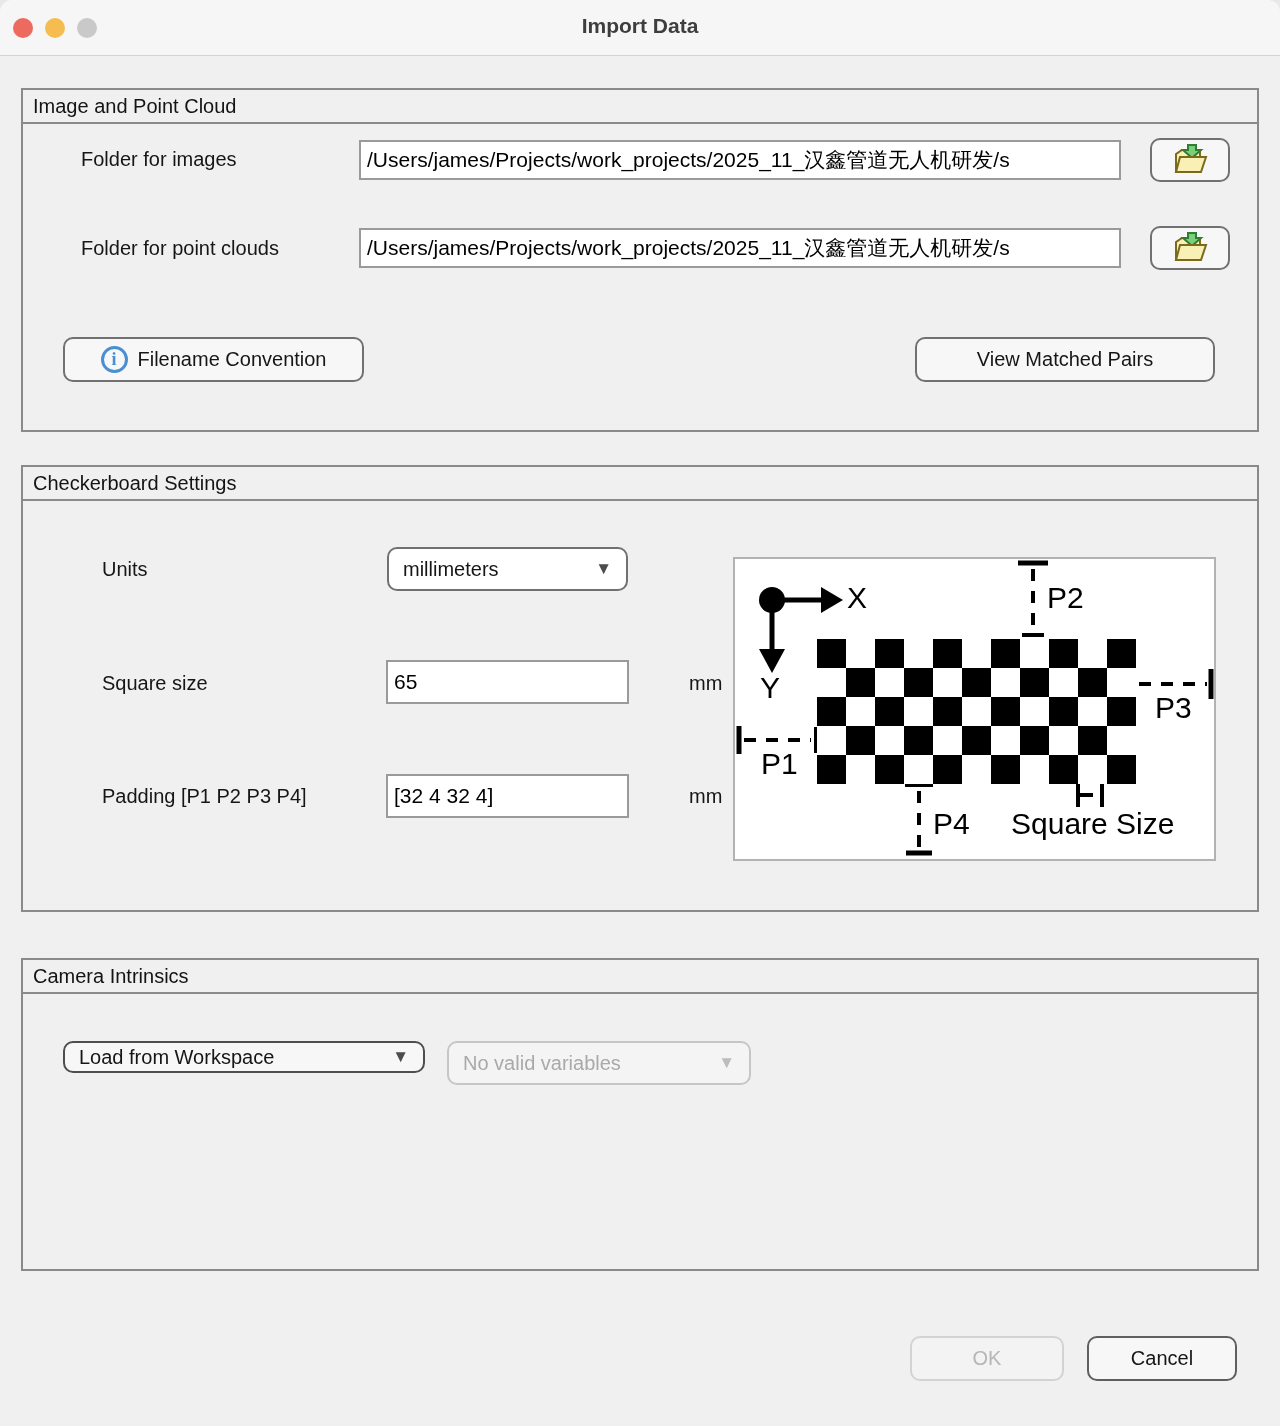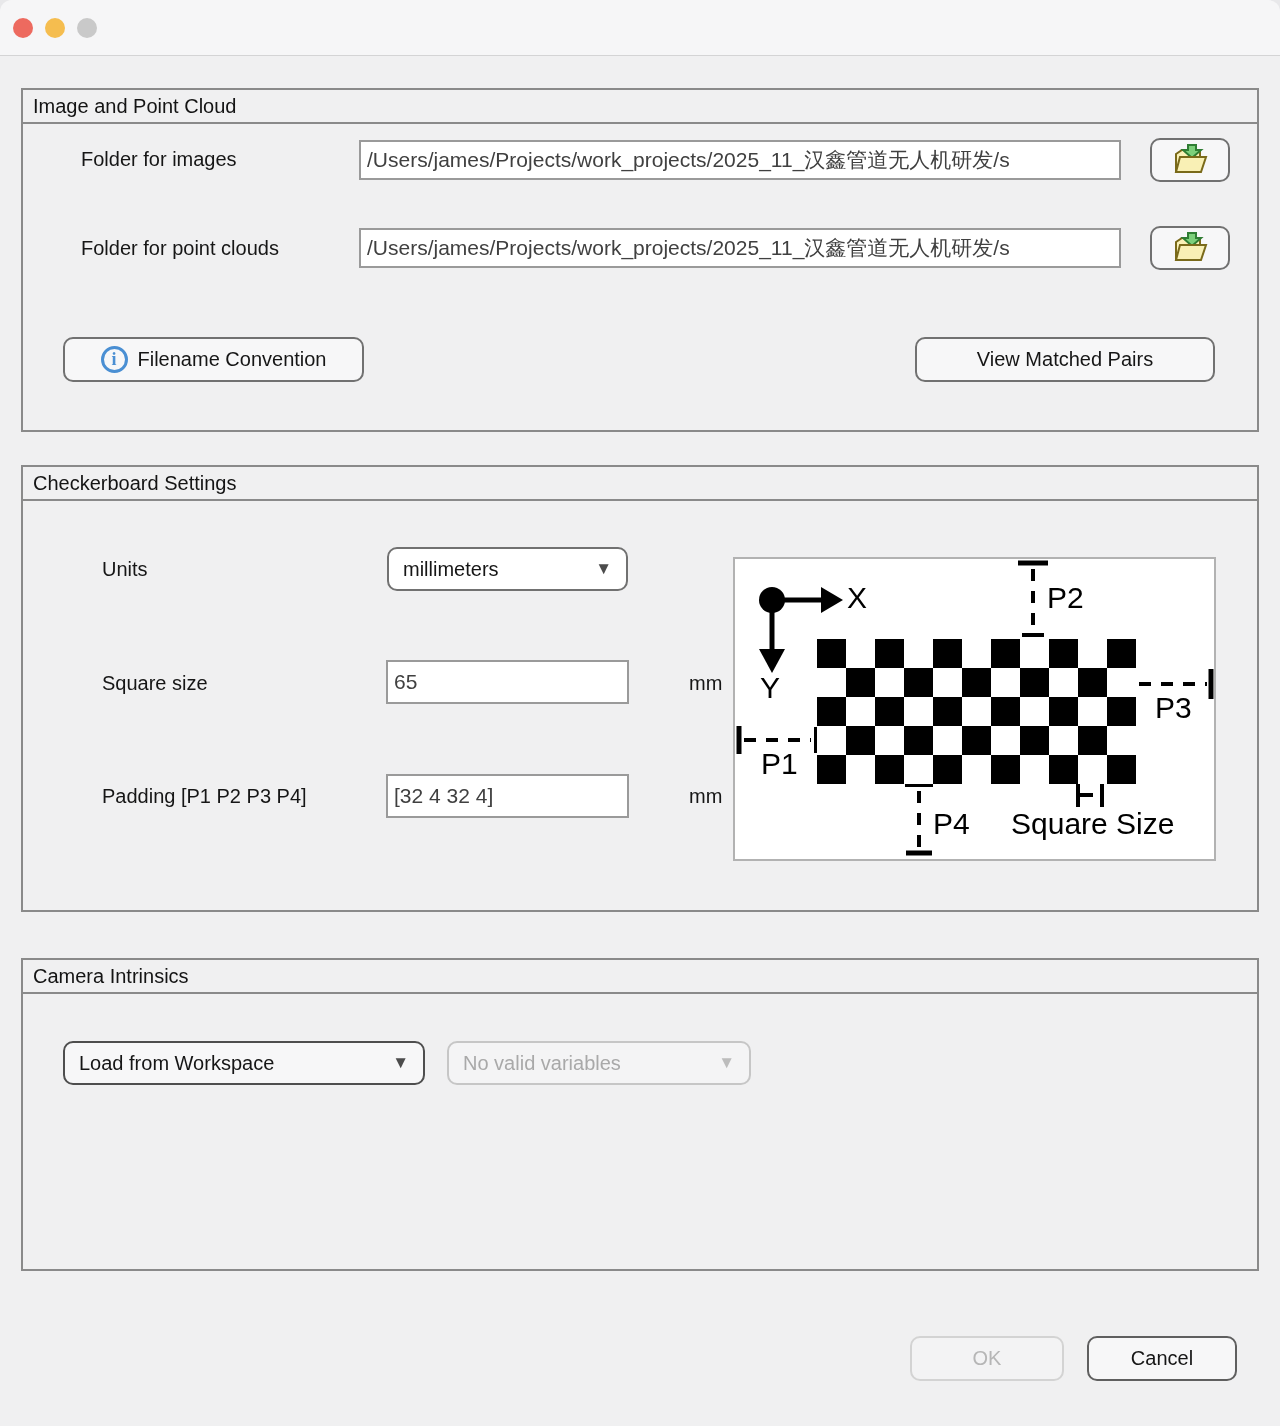--- a/index.html
+++ b/index.html
@@ -30,21 +30,21 @@
   }
   #panel-ipc { top:88px;  height:344px; }
   #panel-cb  { top:465px; height:447px; }
   #panel-ci  { top:958px; height:313px; }
 
   .abs { position:absolute;margin-left:39px; }
   .field-label { font-size:20px; color:#161616; white-space:nowrap; }
 
   .text-input {
     position:absolute; border:2px solid #9a9a9a; background:#ffffff;
-    font-family:"Liberation Sans", sans-serif; font-size:21px; color:#404040;
+    font-family:"Liberation Sans", sans-serif; font-size:21px; color:#000000;
     padding:0 6px; white-space:nowrap; overflow:hidden;
   }
   .btn {
     position:absolute; display:flex; align-items:center; justify-content:center;
     gap:10px; background:#f7f7f8; border:2px solid #717171; border-radius:10px;
     font-size:20px; color:#161616; cursor:default;
   }
   .btn.disabled { border-color:#d3d3d3; color:#b6b6b6; background:#f3f3f4; }
   .dropdown {
     position:absolute; display:flex; align-items:center;
@@ -72,20 +72,21 @@
 </style>
 </head>
 <body>
 
 <div class="dialog">
 
   <div class="titlebar">
     <div class="light red"></div>
     <div class="light yellow"></div>
     <div class="light gray"></div>
+    <div class="title">Import Data</div>
   </div>
 
   <div class="panel" id="panel-ipc">
     <div class="panel-header">Image and Point Cloud</div>
   </div>
 
   <div class="abs field-label" style="left:42px; top:148px;">Folder for images</div>
   <input class="text-input" style="left: 359px; top: 140px; width: 762px; height: 40px;" value="/Users/james/Projects/work_projects/2025_11_汉鑫管道无人机研发/s">
   <div class="btn" style="left:1150px; top:138px; width:80px; height:44px;">
     <svg width="40" height="36" viewBox="0 0 40 36">
@@ -225,21 +226,21 @@
     <span class="dlabel" style="left:420px; top:132px;">P3</span>
     <span class="dlabel" style="left:26px;  top:188px;">P1</span>
     <span class="dlabel" style="left:198px; top:248px;">P4</span>
     <span class="dlabel" style="left:276px; top:248px;">Square Size</span>
   </div>
 
   <div class="panel" id="panel-ci">
     <div class="panel-header">Camera Intrinsics</div>
   </div>
 
-  <div class="dropdown dark" style="left:63px; top:1041px; width:362px; height:44px;">
+  <div class="dropdown dark" style="left:63px; top:1041px; width:362px; height:32px;">
     <span>Load from Workspace</span>
     <span class="caret">▼</span>
   </div>
   <div class="dropdown disabled" style="left:447px; top:1041px; width:304px; height:44px;">
     <span>No valid variables</span>
     <span class="caret">▼</span>
   </div>
 
   <div class="btn disabled" style="left:910px; top:1336px; width:154px; height:45px;">
     <span>OK</span>

